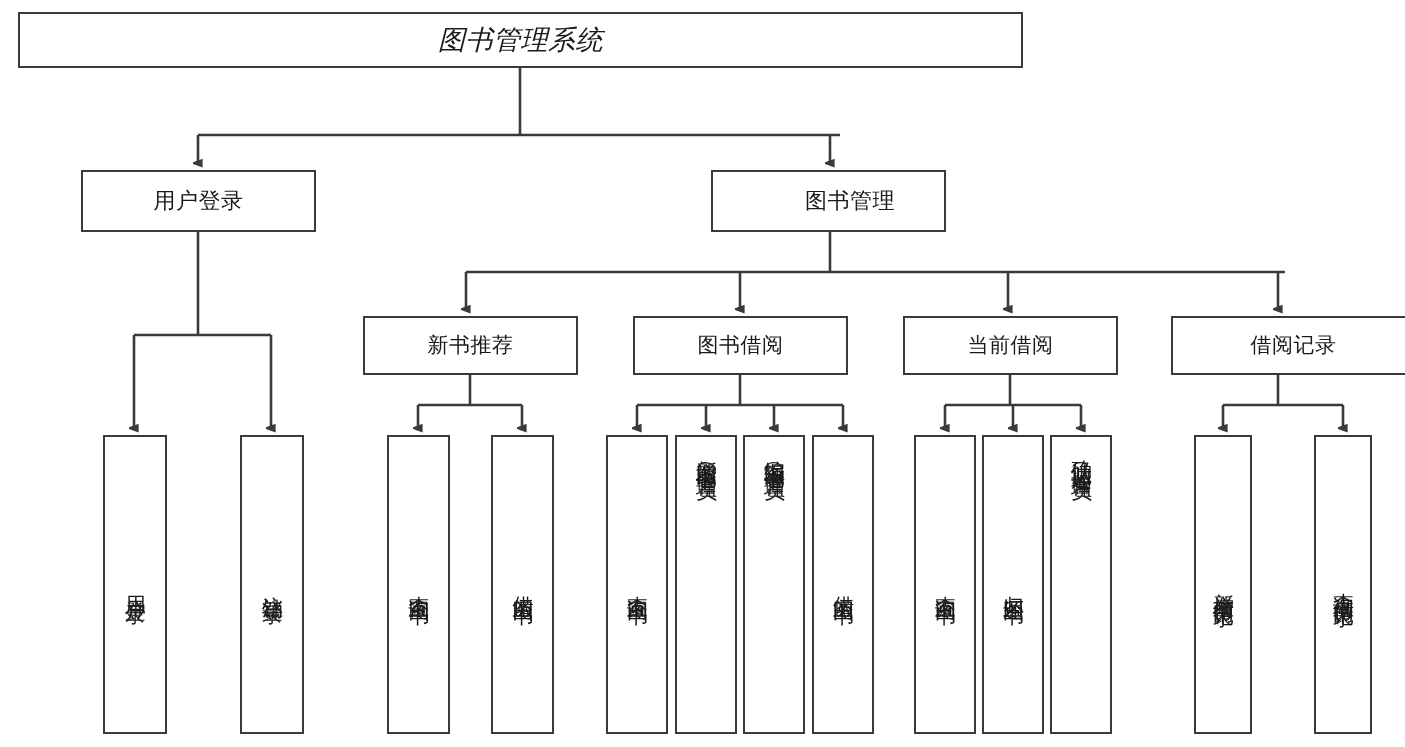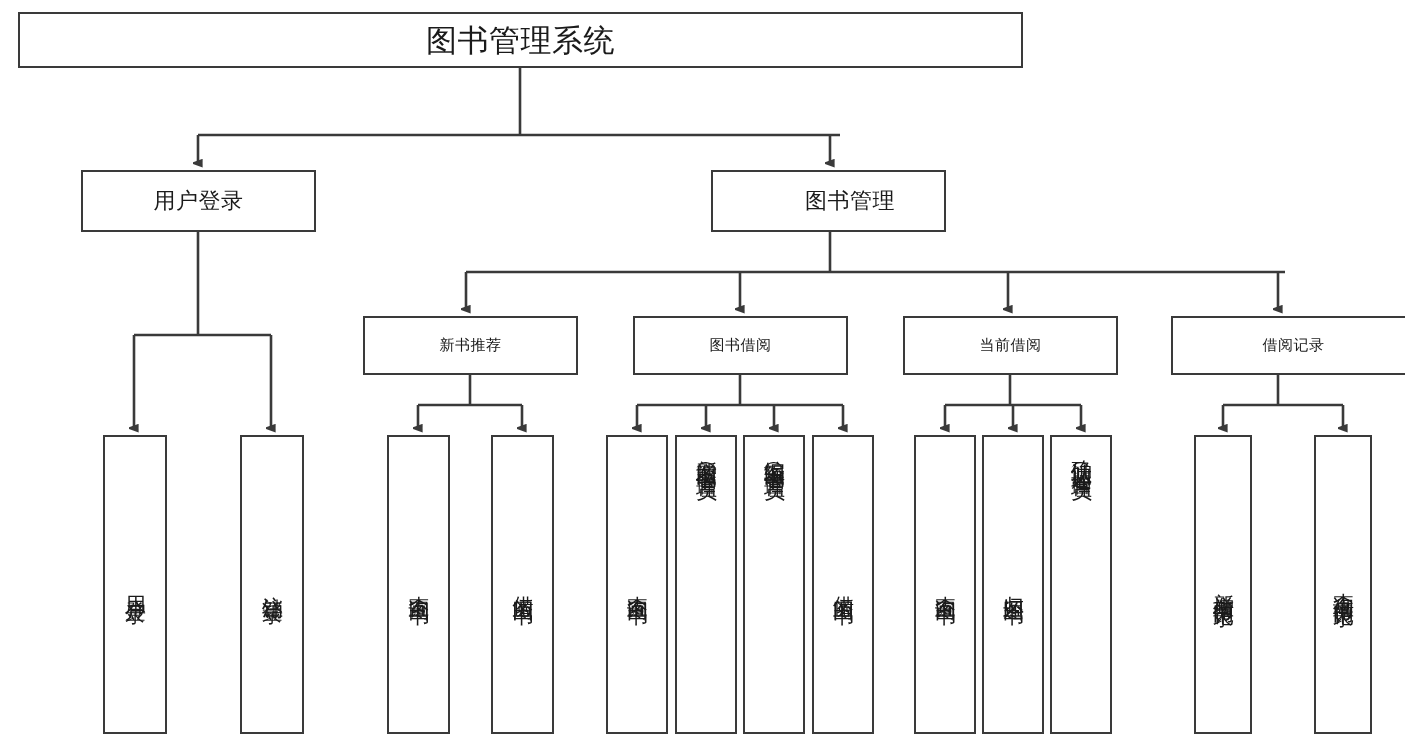--- a/index.html
+++ b/index.html
@@ -41,23 +41,23 @@
     display: block;
     text-align: center;
     line-height: 1.12;
     white-space: nowrap;
   }
   
   .node.horiz .label {
     font-size: 22px;
     letter-spacing: 0.5px;
   }
-  .node.tier0 .label { font-size: 31px; }
+  .node.tier0 .label { font-size: 27px; font-style: italic; }
   .node.tier1 .label { font-size: 22px; }
-  .node.tier2 .label { font-size: 15px; }
+  .node.tier2 .label { font-size: 21px; }
   
   .node.vert {
     align-items: flex-start;
     justify-content: center;
     padding-top: 6px;
   }
   .node.vert .label {
     writing-mode: vertical-rl;
     text-orientation: upright;
     font-size: 21px;

